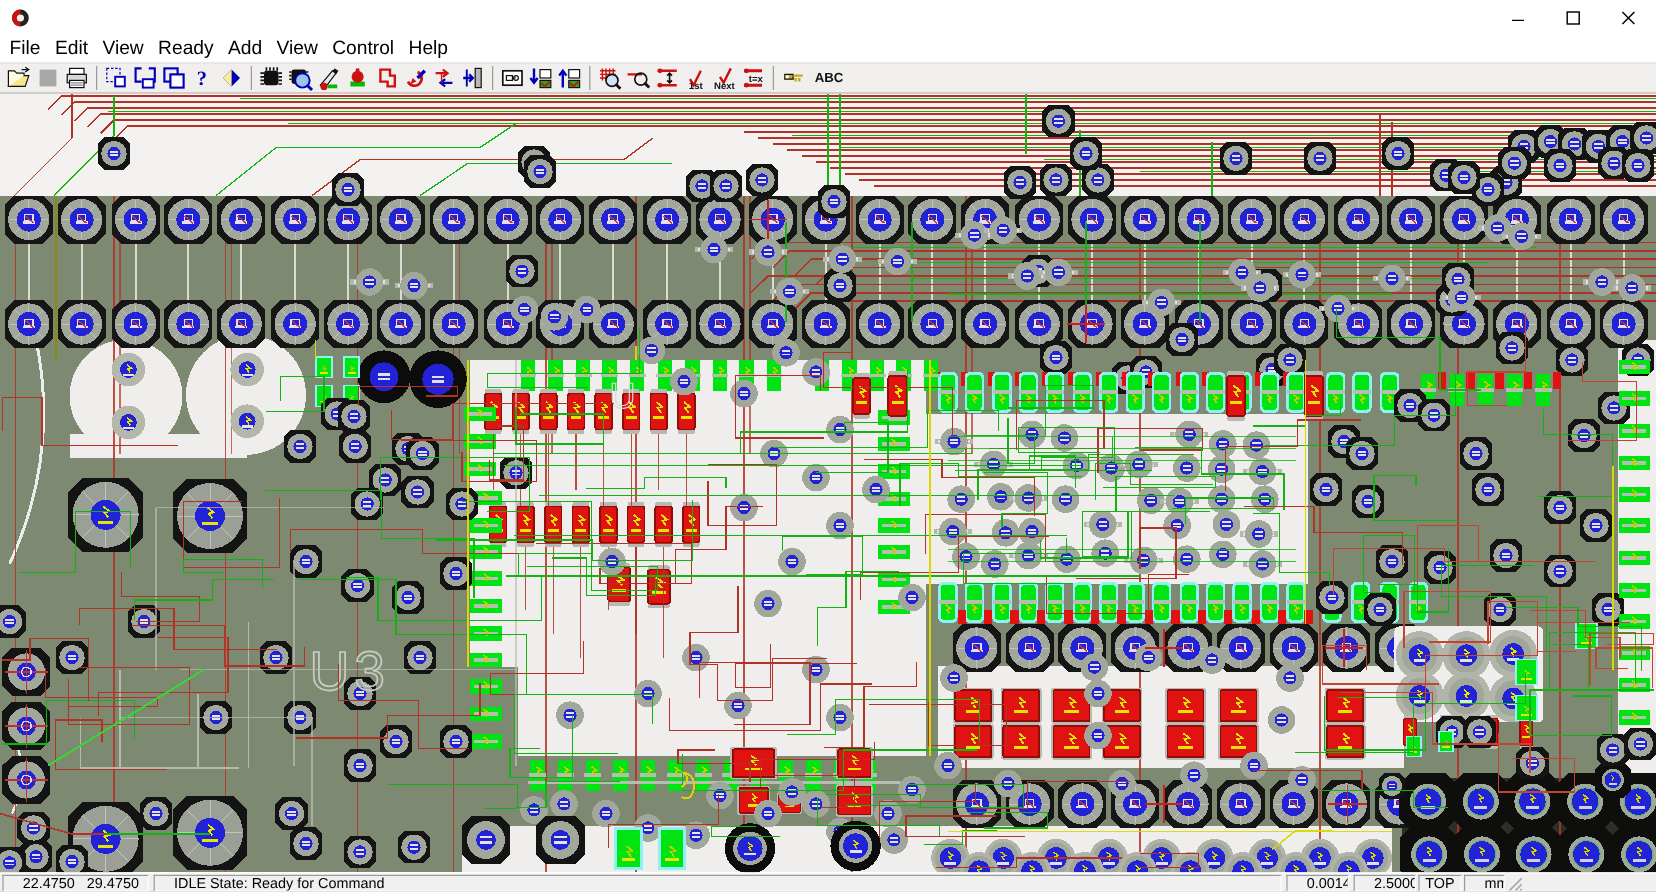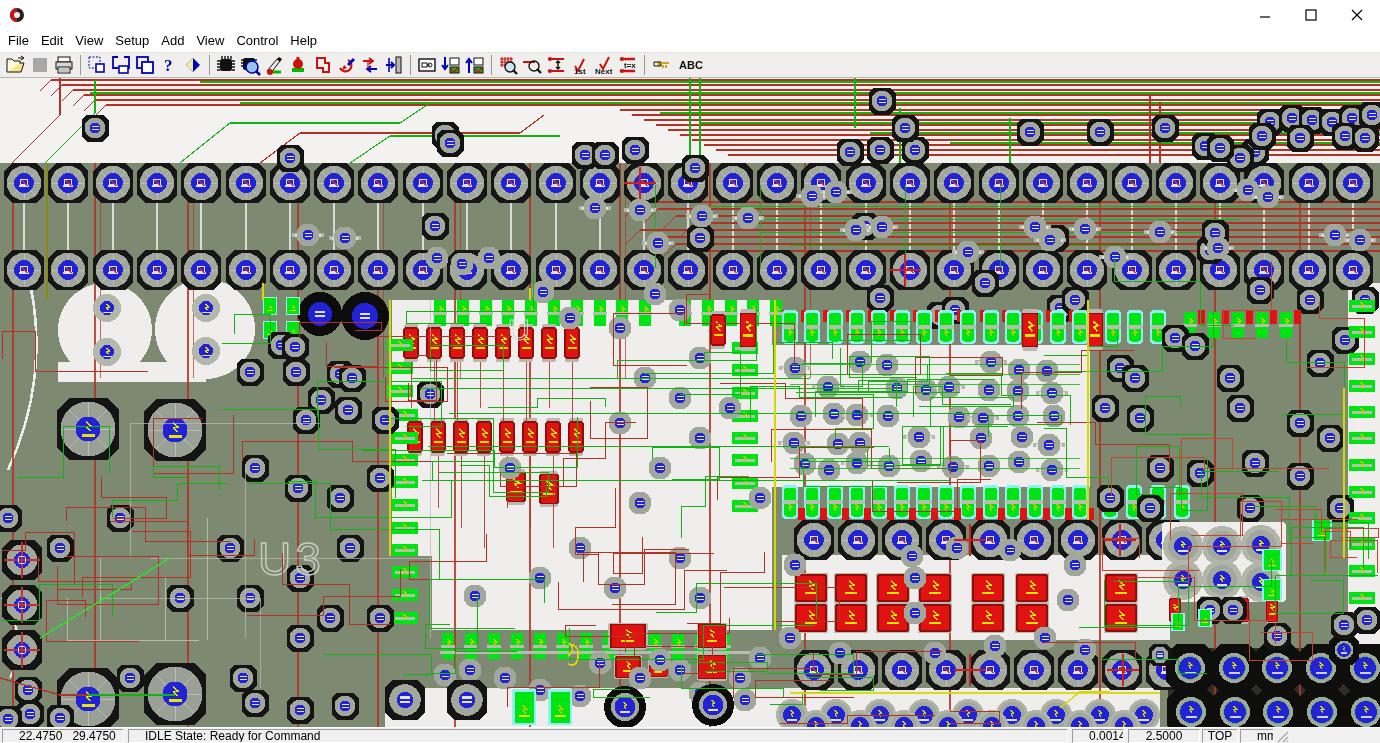--- a/index.html
+++ b/index.html
@@ -1,19 +1,19 @@
 <!DOCTYPE html>
 <html><head><meta charset="utf-8"><style>
 *{margin:0;padding:0;box-sizing:border-box}
 body{width:1380px;height:743px;overflow:hidden;font-family:"Liberation Sans",sans-serif;background:#fff;position:relative}
 .titlebar{position:absolute;left:0;top:0;width:1380px;height:29px;background:#fff;display:flex;align-items:center}
 .title{font-size:13px;color:#000;margin-left:8px}
 .winbtns{position:absolute;right:0;top:0;height:29px;display:flex}
 .wb{width:46px;height:29px;display:flex;align-items:center;justify-content:center}
-.menubar{position:absolute;left:0;top:29px;width:1380px;height:23px;background:#fff;display:flex;align-items:center;font-size:13px;color:#000}
+.menubar{position:absolute;left:0;top:29px;width:1380px;height:23px;background:#fff;display:flex;align-items:center;font-size:16px;color:#000}
 .menubar span{margin-left:12px}
 .toolbar{position:absolute;left:0;top:52px;width:1380px;height:26px;background:#f0efed;border-top:1px solid #e4e2df;border-bottom:1px solid #b9b7b4;display:flex;align-items:center;padding-left:4px}
 .canvas{position:absolute;left:0;top:78px;width:1380px;height:649px}
 .statusbar{position:absolute;left:0;top:727px;width:1380px;height:16px;background:#f0f0f0;border-top:1px solid #fff;font-size:12px;color:#000;display:flex}
 .sb{border:1px solid;border-color:#9a9a9a #fff #fff #9a9a9a;height:14px;line-height:13px;margin-top:1px;padding:0 16px;white-space:nowrap;overflow:hidden}
 </style></head><body>
 <div class="titlebar">
  <svg width="16" height="16" viewBox="0 0 16 16" style="margin-left:9px">
       <circle cx="8" cy="8" r="7" fill="#222"></circle>
       <path d="M8,1 a7,7 0 0,0 0,14 l0,-4 a3,3 0 0,1 0,-6 z" fill="#cc1111"></path>
@@ -34,21 +34,21 @@
         <svg width="12" height="12">
           <path d="M1,1 L11,11 M11,1 L1,11" stroke="#000" stroke-width="1.2"></path>
         </svg>
       </div>
  </div>
 </div>
 <div class="menubar">
     <span style="margin-left:8px">File</span>
     <span>Edit</span>
     <span>View</span>
-    <span>Setup</span>
+    <span>Ready</span>
     <span>Add</span>
     <span>View</span>
     <span>Control</span>
     <span>Help</span>
   </div>
 <div class="toolbar">
     <svg width="22" height="22" viewBox="0 0 22 22" style="margin:0 1px">
       <path d="M2,18 L5,9 H19 L16,18 Z" fill="#f7e98a" stroke="#111" stroke-width="1"></path>
       <path d="M2,18 V5 h5 l2,2 h6 v2" fill="#fffbe0" stroke="#111" stroke-width="1"></path>
       <path d="M13,4 h5 M16,2 l3,2 -3,2" stroke="#111" fill="none"></path>
@@ -1215,18 +1215,18 @@
 <path d="M88,617 H175" stroke="#12b412" stroke-width="1.4"></path>
 <path d="M0,600 L60,617 H88" stroke="#b23325" stroke-width="1.3" fill="none"></path>
 <path d="M40,560 L170,480" stroke="#30dc30" stroke-width="1.6" fill="none"></path>
 <path d="M390,222 V478" stroke="#d8d800" stroke-width="1.1" fill="none"></path>
 <path d="M1344,310 V480" stroke="#d8d800" stroke-width="1.2" fill="none"></path>
 </svg></div>
 <div class="statusbar">
  <div class="sb" style="width:122px;margin-left:2px">22.4750&nbsp;&nbsp;&nbsp;29.4750</div>
  <div class="sb" style="width:940px;margin-left:4px">IDLE State: Ready for Command</div>
  <div class="sb" style="width:52px;margin-left:4px;text-align:center">0.0014</div>
- <div class="sb" style="width:72px;margin-left:4px;text-align:center">2.5000</div>
+ <div class="sb" style="width:52px;margin-left:4px;text-align:center">2.5000</div>
  <div class="sb" style="width:36px;margin-left:2px;text-align:center;padding:0 1px">TOP</div>
  <div class="sb" style="width:30px;margin-left:2px">mm</div>
  <svg width="14" height="14" style="margin-left:2px;margin-top:2px">
       <path d="M12,2 L2,12 M12,7 L7,12 M12,11 L11,12" stroke="#aaa" stroke-width="1.4"></path>
     </svg>
 </div>
 </body></html>

